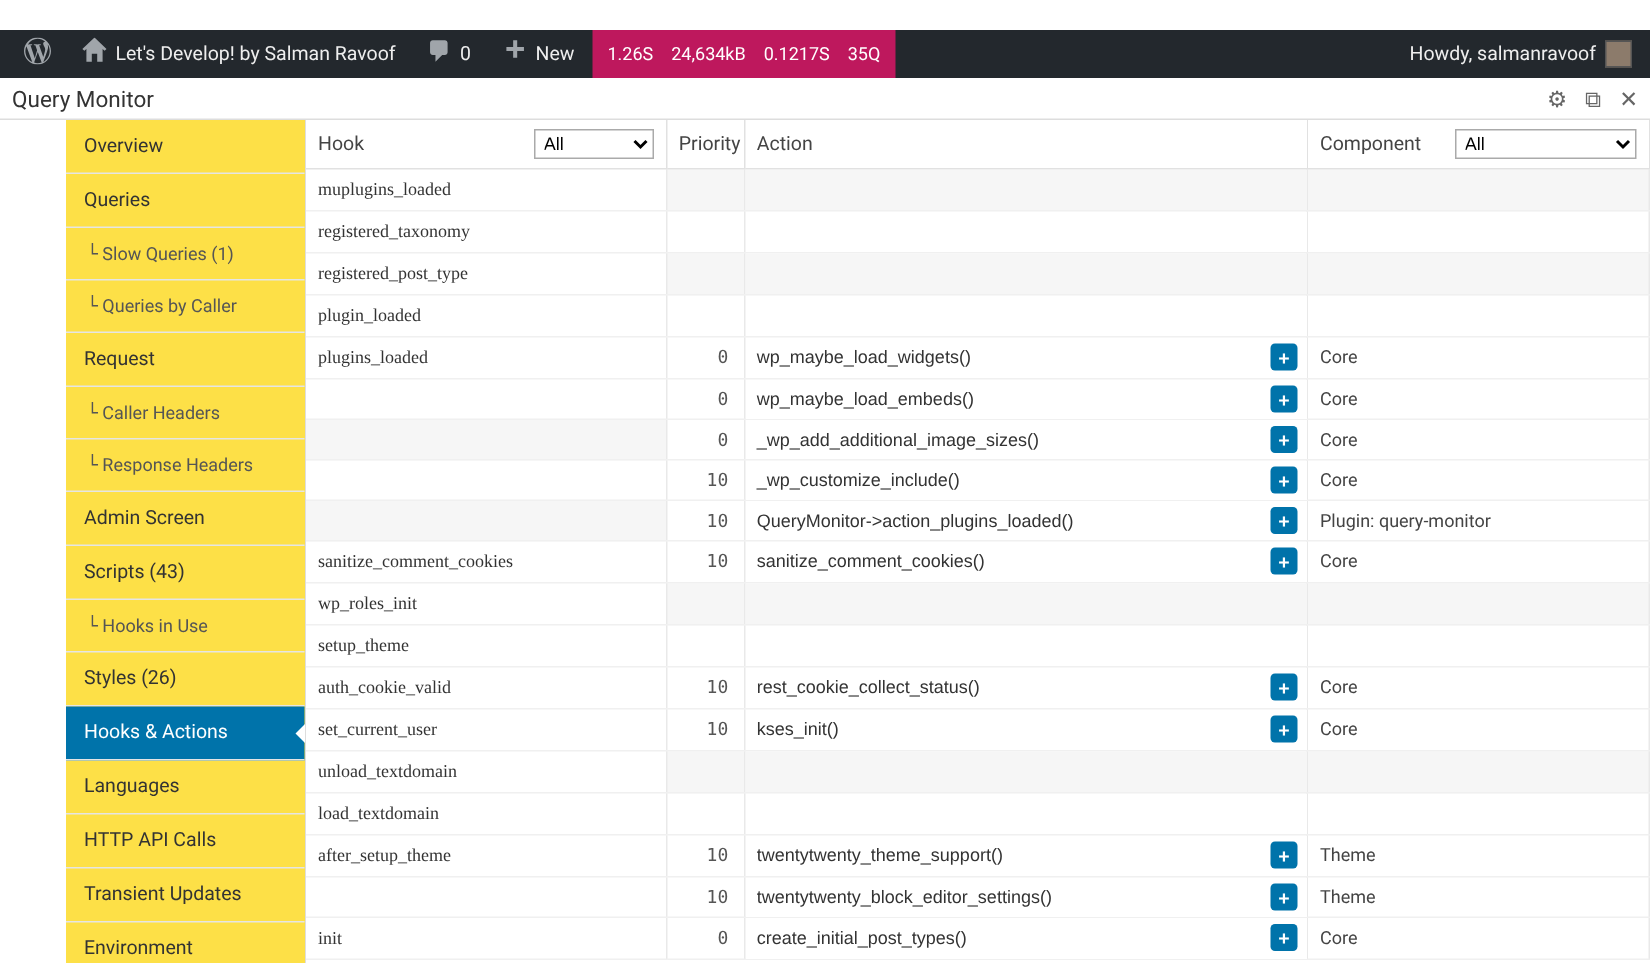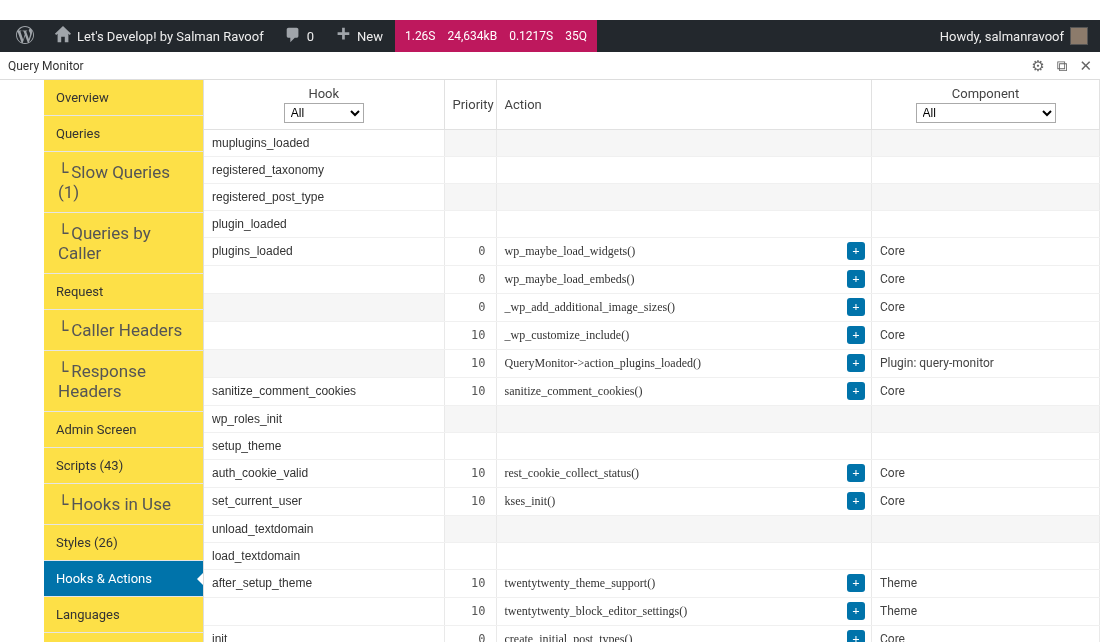--- a/index.html
+++ b/index.html
@@ -7,48 +7,48 @@
 
 .admin-bar { background: #23282d; color: #eee; height: 32px; display: flex; align-items: center; padding: 0 8px; justify-content: space-between; margin-top: 20px; }
 .admin-bar-left { display: flex; align-items: center; gap: 4px; }
 .admin-bar-item { display: flex; align-items: center; gap: 5px; padding: 0 8px; height: 32px; color: #eee; cursor: pointer; }
 .qm-stats { background: #be185d; color: #fff; display: flex; align-items: center; height: 32px; padding: 0 10px; gap: 12px; }
 .qm-stat { font-size: 12px; }
 .admin-bar-right { display: flex; align-items: center; gap: 6px; padding-right: 4px; }
 .avatar { width: 18px; height: 18px; background: #8c7b6b; border: 1px solid #555; }
 
 .qm-header { height: 28px; background: #fff; border-bottom: 1px solid #ddd; display: flex; align-items: center; justify-content: space-between; padding: 0 8px; }
-.qm-title { font-size: 12px; color: #333; }
+.qm-title { font-size: 15px; color: #333; }
 .qm-controls { display: flex; gap: 12px; align-items: center; }
 .qm-ctrl { color: #666; cursor: pointer; font-size: 15px; }
 
 .qm-body { display: flex; height: calc(642px - 32px - 28px); }
 
 .qm-sidebar { width: 160px; background: #fde047; border-right: 1px solid #ddd; overflow-y: auto; flex-shrink: 0; margin-left: 44px; }
 .qm-nav-item { padding: 10px 12px; border-bottom: 1px solid #e5e5e5; cursor: pointer; color: #333; font-size: 13px; }
-.qm-nav-item.sub { padding-left: 14px; font-size: 17px; color: #555; }
+.qm-nav-item.sub { padding-left: 14px; font-size: 12px; color: #555; }
 .qm-nav-item.sub .angle { font-family: monospace; margin-right: 3px; }
 .qm-nav-item.active { background: #0073aa; color: #fff; position: relative; }
 .qm-nav-item.active::after { content: ""; position: absolute; right: -1px; top: 50%; transform: translateY(-50%); border: 7px solid transparent; border-right-color: #fff; }
 
 .qm-main { flex: 1; display: flex; flex-direction: column; overflow: hidden; position: relative; }
 .qm-table-wrap { overflow-y: scroll; flex: 1; }
 table { width: 100%; border-collapse: collapse; table-layout: fixed; }
 thead th { background: #fff; text-align: left; font-weight: 400; padding: 6px 8px; border-bottom: 1px solid #e1e1e1; border-right: 1px solid #e1e1e1; font-size: 13px; position: sticky; top: 0; z-index: 2; }
-thead th .th-inner { display: flex; align-items: center; justify-content: space-between; gap: 2px; flex-direction: column; }
+thead th .th-inner { display: flex; align-items: center; justify-content: space-between; gap: 22px; }
 thead select { font-size: 12px; padding: 1px 2px; border: 1px solid #aaa; background: #fff; width: 80px; }
 thead select.wide { width: 140px; }
 th.col-hook { width: 240px; }
 th.col-priority { width: 52px; }
 th.col-component { width: 228px; }
 tbody td { padding: 6px 8px; border-bottom: 1px solid #f0f0f0; border-right: 1px solid #e9e9e9; vertical-align: top; font-size: 12px; background: #fff; }
 tbody tr:nth-child(even) td { background: #fff; }
-td.hook-cell { font-family: Liberation Sans, sans-serif; color: #333; margin-top: 31px; }
+td.hook-cell { font-family: Liberation Serif, serif; color: #333; margin-top: 31px; }
 td.priority-cell { text-align: right; font-family: Menlo, Consolas, monospace; color: #555; padding-right: 10px; }
-td.action-cell { font-family: Liberation Serif, serif; color: #333; position: relative; padding-right: 28px; }
+td.action-cell { font-family: Liberation Sans, sans-serif; color: #333; position: relative; padding-right: 28px; }
 .plus-btn { position: absolute; right: 6px; top: 4px; width: 18px; height: 18px; background: #0073aa; color: #fff; border-radius: 3px; display: flex; align-items: center; justify-content: center; font-size: 13px; font-weight: bold; cursor: pointer; }
 td.empty { background: #f6f6f6; }
 
 .wp-logo svg, .home-icon svg, .comment-icon svg, .plus-icon svg { width: 18px; height: 18px; fill: #a0a5aa; }
 </style>
 </head>
 <body>
 
 <div class="admin-bar">
   <div class="admin-bar-left">

